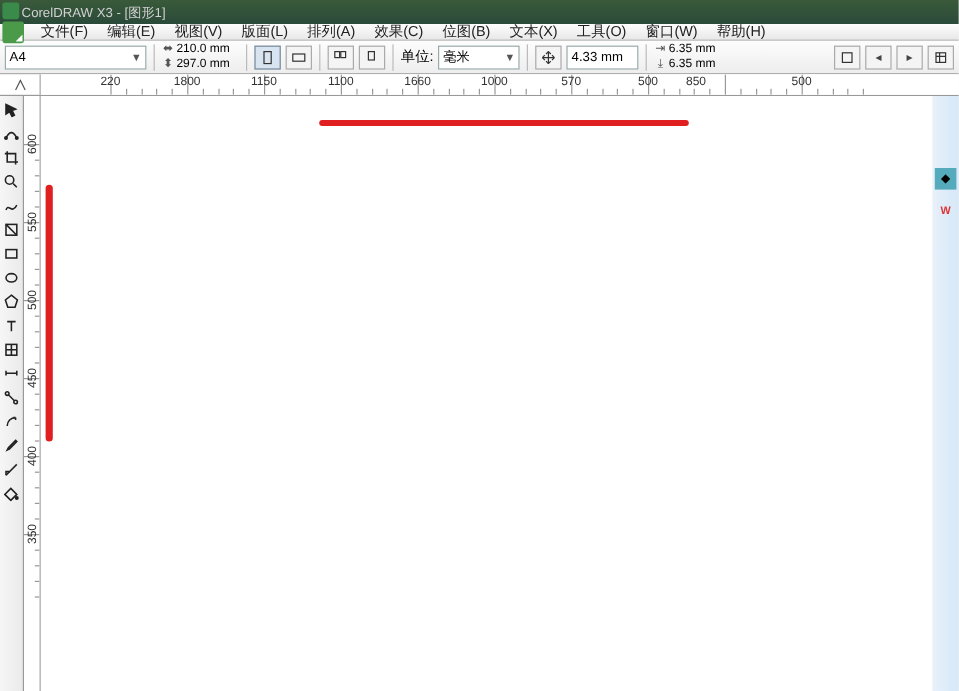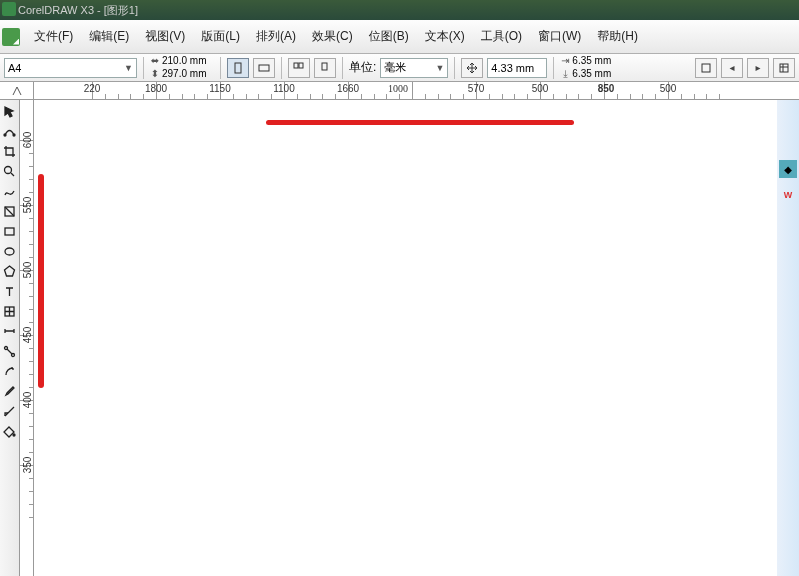--- a/index.html
+++ b/index.html
@@ -2,30 +2,30 @@
 <html><head>
 <meta charset="utf-8">
 <style>
 * { margin: 0; padding: 0; box-sizing: border-box; font-family: "Microsoft YaHei", Tahoma, sans-serif; }
 body { width: 799px; height: 576px; overflow: hidden; background: #f0f0f0; }
 
 
 .title-bar { height: 20px; background: linear-gradient(to bottom, #3a5a3a, #2a4a3a); color: #d0d0d0; font-size: 11px; padding-left: 18px; display: flex; align-items: center; position: relative; }
 .title-bar .logo-corner { position:absolute; left:2px; top:2px; width:14px; height:14px; background:#3a8a4a; border-radius:2px; }
 
-.menu-bar { height: 34px; background: linear-gradient(to bottom, #fdfdfd, #e8e8e8); border-bottom: 1px solid #b0b0b0; display: flex; align-items: center; padding-left: 2px; text-align: center; }
+.menu-bar { height: 14px; background: linear-gradient(to bottom, #fdfdfd, #e8e8e8); border-bottom: 1px solid #b0b0b0; display: flex; align-items: center; padding-left: 2px; text-align: center; }
 .menu-bar .file-icon { width:18px; height:18px; background:#4a9a4a; border-radius:2px; display:inline-block; margin-right:6px; position:relative; }
 .menu-bar .file-icon::after { content:""; position:absolute; right:1px; bottom:1px; width:6px; height:6px; background:#fff; clip-path: polygon(100% 0,100% 100%,0 100%); }
 .menu-item { font-size: 12px; padding: 2px 8px; cursor: default; color:#222; }
 
 
 .prop-bar { height: 28px; background: linear-gradient(to bottom, #fdfdfd, #ededed); border-bottom: 1px solid #a0a0a0; display:flex; align-items:center; gap:4px; padding:0 4px; }
 .prop-bar .field { font-size: 11px; height:20px; border:1px solid #9aa; background:#fff; padding:1px 3px; display:flex; align-items:center; }
 .prop-bar .sep { width:1px; height:22px; background:#bbb; margin:0 2px; }
-.prop-bar .combo { width:133px; display:flex; justify-content:space-between; }
+.prop-bar .combo { width:118px; display:flex; justify-content:space-between; }
 .prop-bar .combo .arrow { color:#555; font-size:9px; margin-left:2px; }
 .prop-bar .spin-group { display:flex; flex-direction:column; font-size:10px; line-height:1; }
 .prop-bar .spin-line { display:flex; align-items:center; gap:2px; height:13px; }
 .prop-bar .spin-line .glyph { width:10px; text-align:center; color:#555; }
 .prop-bar .spin-line .val { width:52px; font-size:10px; }
 .prop-bar .lbl { font-size:12px; }
 .prop-bar .tbtn { width:22px; height:20px; border:1px solid #aaa; background:#f4f4f4; display:flex; align-items:center; justify-content:center; font-size:10px; color:#444; }
 .prop-bar .tbtn svg { width:12px; height:12px; }
 .prop-bar .tbtn.active { background:#d8e4f0; border-color:#789; }
 
@@ -195,39 +195,39 @@
       <div class="tick minor" style="left: 275.6px;"></div>
       <div class="tick minor" style="left: 288.4px;"></div>
       <div class="tick minor" style="left: 301.2px;"></div>
       <div class="tick" style="left: 314px;"></div>
       <div class="lab" style="left: 314px;">1660</div>
       <div class="tick minor" style="left: 326.8px;"></div>
       <div class="tick minor" style="left: 339.6px;"></div>
       <div class="tick minor" style="left: 352.4px;"></div>
       <div class="tick minor" style="left: 365.2px;"></div>
       <div class="tick" style="left: 378px;"></div>
-      <div class="lab" style="left: 364px; font-family: Liberation Serif, serif;">1000</div>
+      <div class="lab" style="left: 378px;">1000</div>
       <div class="tick minor" style="left: 390.8px;"></div>
       <div class="tick minor" style="left: 403.6px;"></div>
       <div class="tick minor" style="left: 416.4px;"></div>
       <div class="tick minor" style="left: 429.2px;"></div>
       <div class="tick" style="left: 442px;"></div>
       <div class="lab" style="left: 442px;">570</div>
       <div class="tick minor" style="left: 454.8px;"></div>
       <div class="tick minor" style="left: 467.6px;"></div>
       <div class="tick minor" style="left: 480.4px;"></div>
       <div class="tick minor" style="left: 493.2px;"></div>
       <div class="tick" style="left: 506px;"></div>
       <div class="lab" style="left: 506px;">500</div>
       <div class="tick minor" style="left: 518.8px;"></div>
       <div class="tick minor" style="left: 531.6px;"></div>
       <div class="tick minor" style="left: 544.4px;"></div>
       <div class="tick minor" style="left: 557.2px;"></div>
       <div class="tick" style="left: 570px;"></div>
-      <div class="lab" style="left: 572px; font-weight: bold;">850</div>
+      <div class="lab" style="left: 546px;">850</div>
       <div class="tick minor" style="left: 582.8px;"></div>
       <div class="tick minor" style="left: 595.6px;"></div>
       <div class="tick minor" style="left: 608.4px;"></div>
       <div class="tick minor" style="left: 621.2px;"></div>
       <div class="tick" style="left: 634px;"></div>
       <div class="lab" style="left: 634px;">500</div>
       <div class="tick minor" style="left: 646.8px;"></div>
       <div class="tick minor" style="left: 659.6px;"></div>
       <div class="tick minor" style="left: 672.4px;"></div>
       <div class="tick minor" style="left: 685.2px;"></div>

